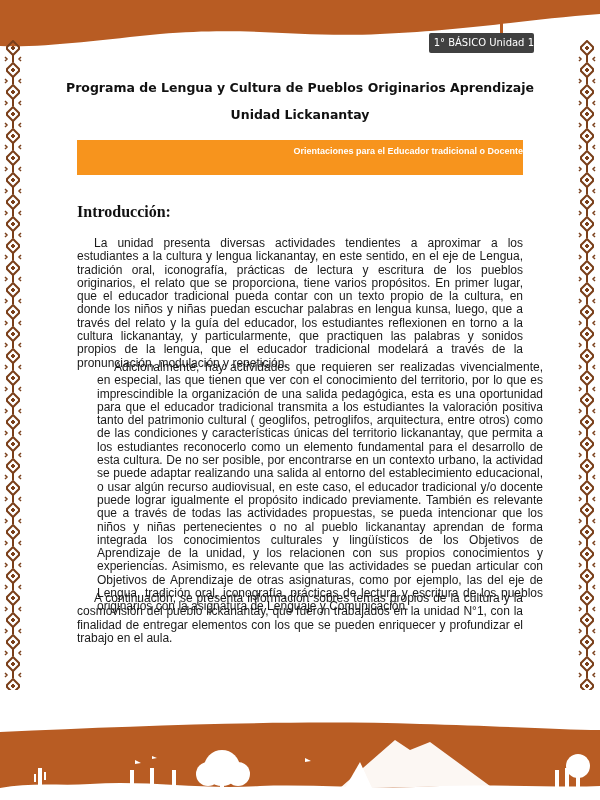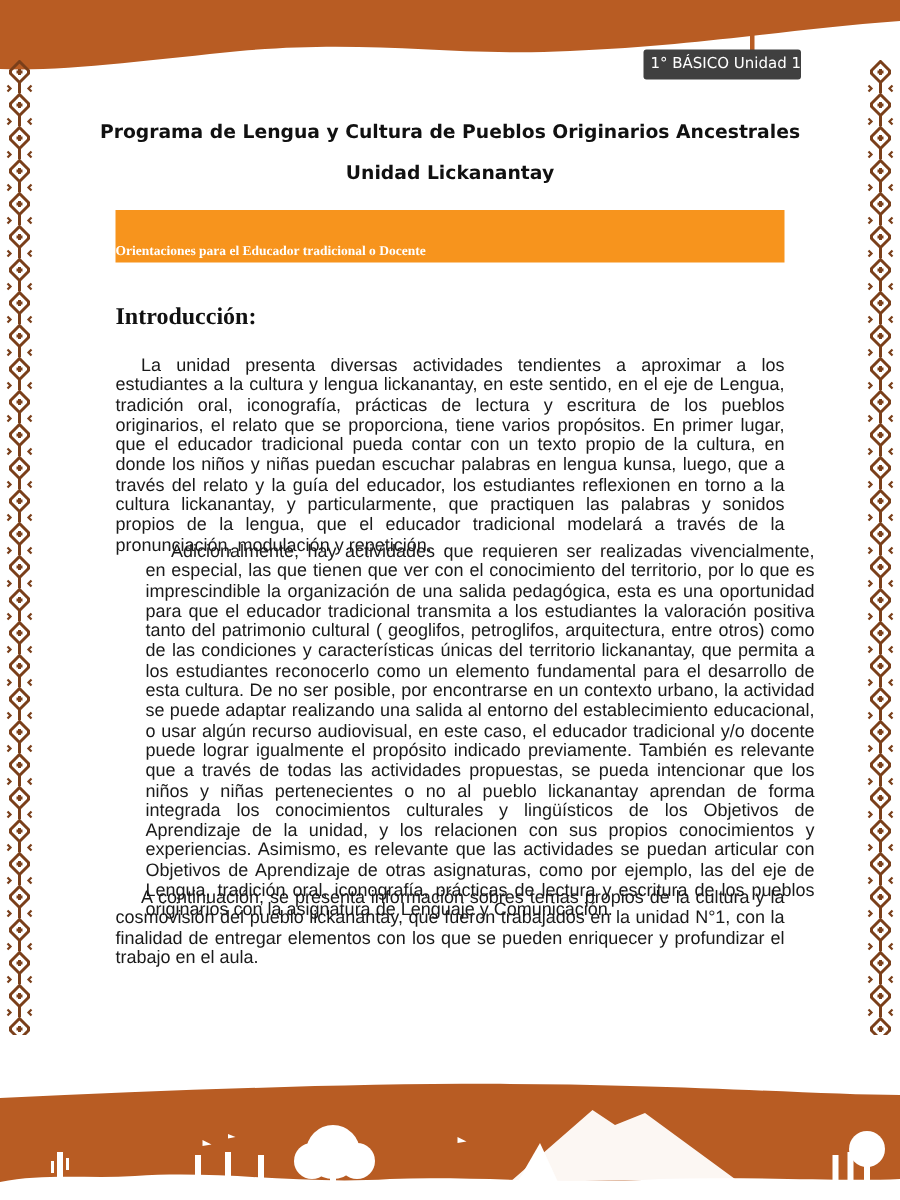--- a/index.html
+++ b/index.html
@@ -22,22 +22,22 @@
       position: absolute; left: 0; width: 600px; text-align: center;
       font-family: "DejaVu Sans", sans-serif; font-weight: bold; color: #111; font-size: 12.5px;
     }
     .title1 { top: 80px; }
     .title2 { top: 107px; }
     .banner {
       position: absolute; left: 77px; top: 140px; width: 446px; height: 35px;
       background: #F7941D;
     }
     .banner-text {
-      position: absolute; left: 0; top: 6px; width: 100%; text-align: left;
-      color: #fff; font-family: Liberation Serif, serif; font-weight: bold; font-size: 9px; margin-top: 16px;
+      position: absolute; left: 0; top: 6px; width: 100%; text-align: right;
+      color: #fff; font-family: Liberation Sans, sans-serif; font-weight: bold; font-size: 9px;
     }
     .section-heading {
       position: absolute; left: 77px; top: 203px;
       font-family: Liberation Serif, serif; font-weight: bold; font-size: 16px; color: #111;
     }
     .para {
       position: absolute; left: 77px; width: 446px; margin: 0;
       font-size: 12px; line-height: 13.3px; color: #1a1a1a;
       text-align: justify; text-indent: 17px;
     }
@@ -65,21 +65,21 @@
   </defs>
   <rect width="18" height="650" fill="url(#diamondL)"></rect>
 </svg>
 <svg class="border-strip border-right" viewBox="0 0 18 650" preserveAspectRatio="none">
   <rect width="18" height="650" fill="url(#diamondL)"></rect>
 </svg>
 
 <div class="unit-tag-stem"></div>
 <div class="unit-tag">1° BÁSICO Unidad 1</div>
 
-<div class="title title1">Programa de Lengua y Cultura de Pueblos Originarios Ancestrales</div>
+<div class="title title1">Programa de Lengua y Cultura de Pueblos Originarios Aprendizaje</div>
 <div class="title title2">Unidad Lickanantay</div>
 
 <div class="banner">
   <div class="banner-text">Orientaciones para el Educador tradicional o Docente</div>
 </div>
 
 <div class="section-heading">Introducción:</div>
 
 <p class="para p1">La unidad presenta diversas actividades tendientes a aproximar a los estudiantes a la cultura y lengua lickanantay, en este sentido, en el eje de Lengua, tradición oral, iconografía, prácticas de lectura y escritura de los pueblos originarios, el relato que se proporciona, tiene varios propósitos. En primer lugar, que el educador tradicional pueda contar con un texto propio de la cultura, en donde los niños y niñas puedan escuchar palabras en lengua kunsa, luego, que a través del relato y la guía del educador, los estudiantes reflexionen en torno a la cultura lickanantay,  y particularmente, que practiquen las palabras y sonidos propios de la lengua, que el educador tradicional modelará a través de la pronunciación, modulación y repetición.</p>
 <p class="para p2">Adicionalmente, hay actividades que requieren ser realizadas vivencialmente, en especial, las que tienen que ver con el conocimiento del territorio, por lo que es imprescindible la organización de una salida pedagógica, esta es una oportunidad para que el educador tradicional transmita a los estudiantes la valoración positiva tanto del patrimonio cultural ( geoglifos, petroglifos, arquitectura, entre otros) como de las condiciones y características únicas del territorio lickanantay, que permita a los estudiantes reconocerlo como un elemento fundamental para el desarrollo de esta cultura. De no ser posible, por encontrarse en un contexto urbano, la actividad se puede adaptar realizando una salida al entorno del establecimiento educacional, o usar algún recurso audiovisual, en este caso, el educador tradicional y/o docente puede lograr igualmente el propósito indicado previamente. También es relevante que a través de todas las actividades propuestas, se pueda intencionar que los niños y niñas pertenecientes o no al pueblo lickanantay aprendan de forma integrada los conocimientos culturales y lingüísticos de los Objetivos de Aprendizaje de la unidad, y los relacionen con sus propios conocimientos y experiencias. Asimismo,  es relevante que las actividades se puedan articular con Objetivos de Aprendizaje de otras asignaturas, como por ejemplo, las del eje de Lengua, tradición oral, iconografía, prácticas de lectura y escritura de los pueblos originarios con la asignatura de Lenguaje y Comunicación.</p>

